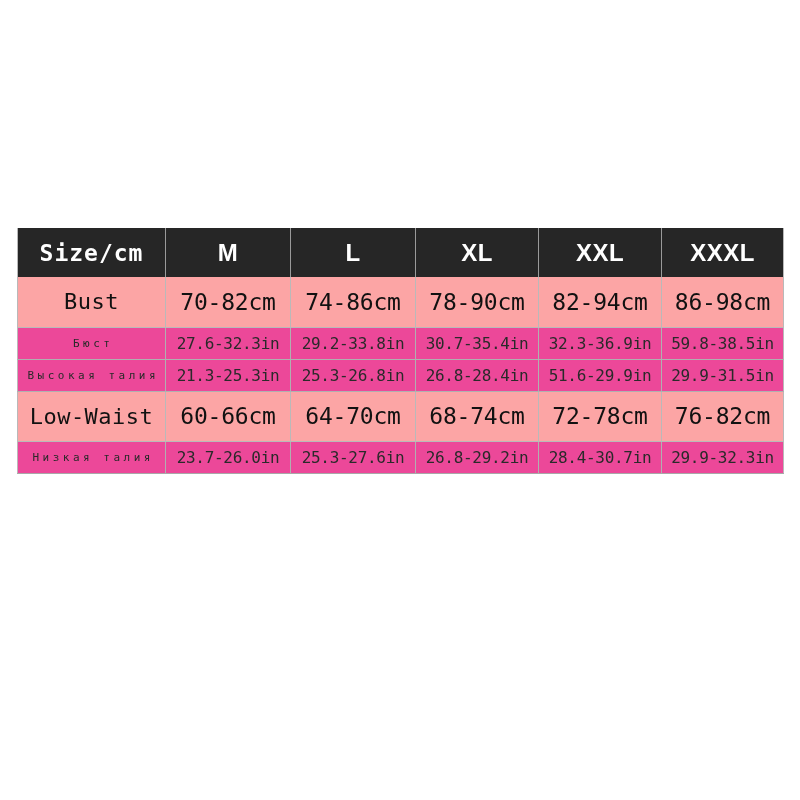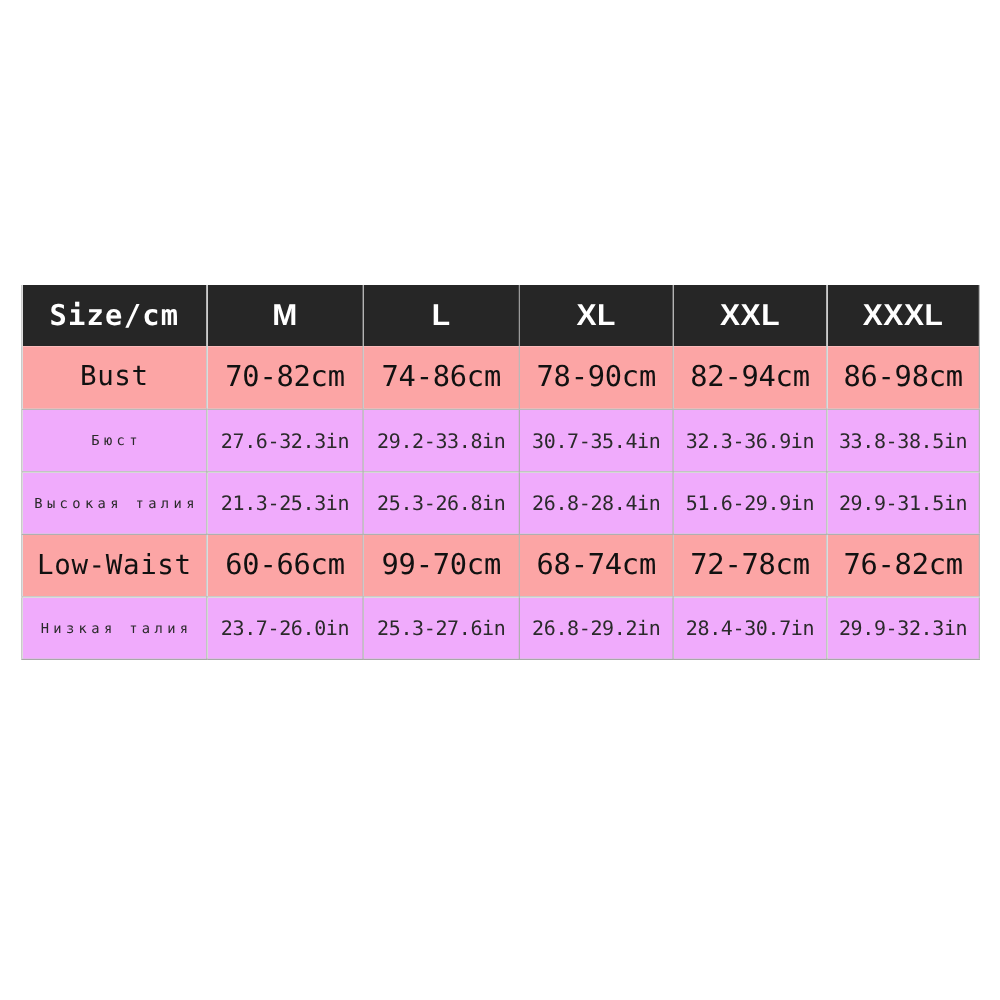--- a/index.html
+++ b/index.html
@@ -80,22 +80,22 @@
     color: #111111;
   }
   td.cm-value {
     font-size: 23px;
     letter-spacing: -0.2px;
     color: #111111;
   }
 
   
   tr.in-row td {
-    height: 50px;
-    background: #f0abfc;
+    height: 32px;
+    background: #ec4899;
     color: #2a2a2a;
     border-right: 1px solid #b0b0b0;
     border-bottom: 1px solid #b0b0b0;
   }
   tr.in-row td:last-child { border-right: none; }
   tr.in-row.last-row td { border-bottom: 1px solid #a8a8a8; }
 
   td.row-label-ru {
     font-size: 11px;
     letter-spacing: 3.5px;
@@ -143,37 +143,37 @@
       <td class="cm-value">82-94cm</td>
       <td class="cm-value">86-98cm</td>
     </tr>
 
     <tr class="in-row">
       <td class="row-label-ru">Бюст</td>
       <td class="in-value">27.6-32.3in</td>
       <td class="in-value">29.2-33.8in</td>
       <td class="in-value">30.7-35.4in</td>
       <td class="in-value">32.3-36.9in</td>
-      <td class="in-value">33.8-38.5in</td>
+      <td class="in-value">59.8-38.5in</td>
     </tr>
 
 
     <tr class="in-row">
       <td class="row-label-ru">Высокая талия</td>
       <td class="in-value">21.3-25.3in</td>
       <td class="in-value">25.3-26.8in</td>
       <td class="in-value">26.8-28.4in</td>
       <td class="in-value">51.6-29.9in</td>
       <td class="in-value">29.9-31.5in</td>
     </tr>
 
     <tr class="cm-row">
       <td class="row-label-en">Low-Waist</td>
       <td class="cm-value">60-66cm</td>
-      <td class="cm-value">99-70cm</td>
+      <td class="cm-value">64-70cm</td>
       <td class="cm-value">68-74cm</td>
       <td class="cm-value">72-78cm</td>
       <td class="cm-value">76-82cm</td>
     </tr>
 
     <tr class="in-row last-row">
       <td class="row-label-ru">Низкая талия</td>
       <td class="in-value">23.7-26.0in</td>
       <td class="in-value">25.3-27.6in</td>
       <td class="in-value">26.8-29.2in</td>

